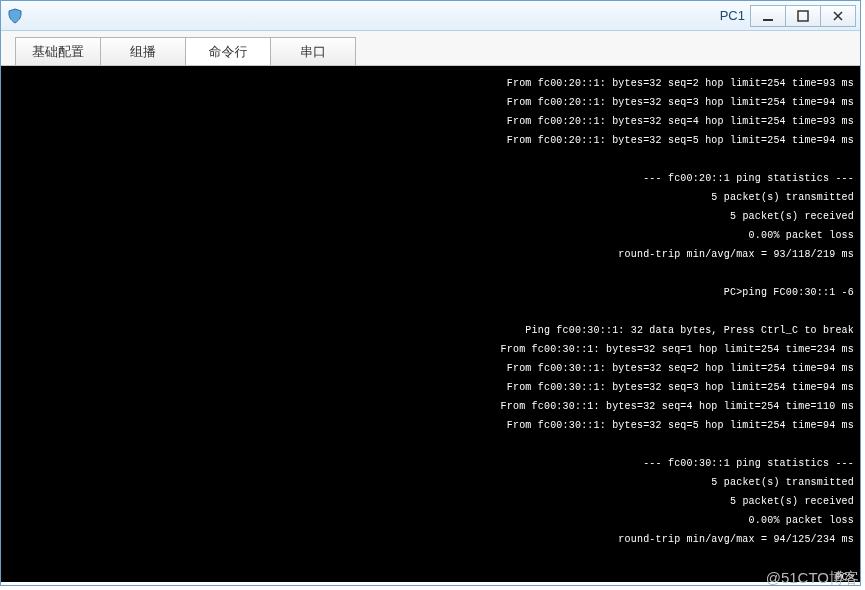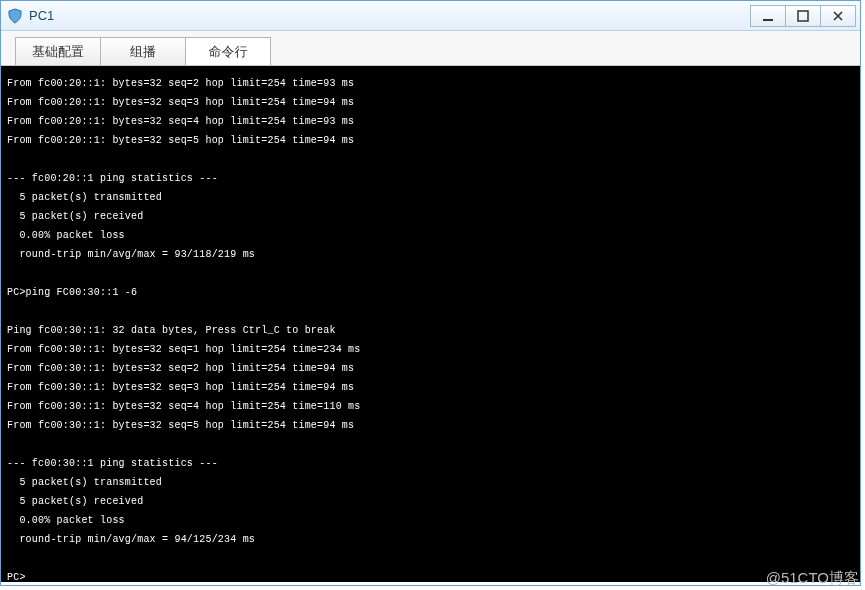--- a/index.html
+++ b/index.html
@@ -10,20 +10,21 @@
   height: 590px;
   overflow: hidden;
   position: relative;
 }
 .window {
   width: 861px;
   height: 586px;
   border: 1px solid #6b9fc9;
   background: #fff;
   position: relative;
+  text-align: right;
 }
 .titlebar {
   height: 30px;
   background: linear-gradient(#f7fbff, #e3effa);
   border-bottom: 1px solid #b8d0e4;
   display: flex;
   align-items: center;
   padding: 0 4px 0 6px;
   gap:6px;
 }
@@ -140,20 +141,23 @@
   <div class="tabbar">
     <div class="tab">
         <span>基础配置</span>
       </div>
     <div class="tab">
         <span>组播</span>
       </div>
     <div class="tab active">
         <span>命令行</span>
       </div>
+    <div class="tab">
+        <span>串口</span>
+      </div>
   </div>
 
   <div class="terminal-wrap">
     <div class="terminal" id="terminal">From fc00:20::1: bytes=32 seq=2 hop limit=254 time=93 ms
 From fc00:20::1: bytes=32 seq=3 hop limit=254 time=94 ms
 From fc00:20::1: bytes=32 seq=4 hop limit=254 time=93 ms
 From fc00:20::1: bytes=32 seq=5 hop limit=254 time=94 ms
 
 --- fc00:20::1 ping statistics ---
   5 packet(s) transmitted

